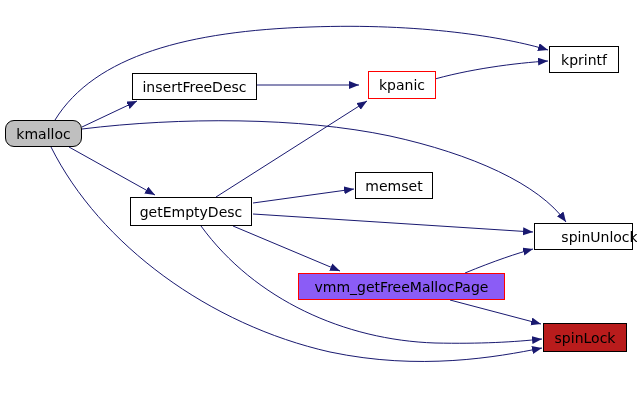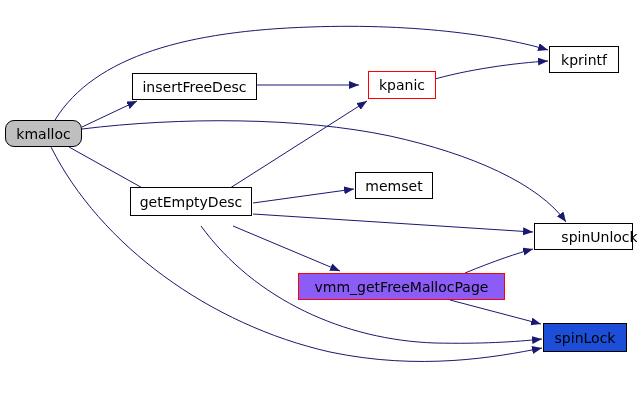--- a/index.html
+++ b/index.html
@@ -75,26 +75,26 @@
       </div>
       <div class="node" style="left: 368px; top: 71px; width: 68px; height: 28px; background: rgb(255, 255, 255); border-color: rgb(255, 0, 0);">
         <span>kpanic</span>
       </div>
       <div class="node" style="left: 549px; top: 46px; width: 70px; height: 27px; background: rgb(255, 255, 255); border-color: rgb(0, 0, 0);">
         <span>kprintf</span>
       </div>
       <div class="node" style="left: 355px; top: 172px; width: 78px; height: 27px; background: rgb(255, 255, 255); border-color: rgb(0, 0, 0);">
         <span>memset</span>
       </div>
-      <div class="node" style="left: 130px; top: 187px; width: 122px; height: 29px; background: rgb(255, 255, 255); border-color: rgb(0, 0, 0);">
+      <div class="node" style="left: 130px; top: 197px; width: 122px; height: 29px; background: rgb(255, 255, 255); border-color: rgb(0, 0, 0);">
         <span>getEmptyDesc</span>
       </div>
       <div class="node" style="left: 534px; top: 223px; width: 99px; height: 27px; background: rgb(255, 255, 255); border-color: rgb(0, 0, 0); padding-left: 32px;">
         <span>spinUnlock</span>
       </div>
       <div class="node" style="left: 298px; top: 273px; width: 207px; height: 27px; background: #8b5cf6; border-color: rgb(255, 0, 0);">
         <span>vmm_getFreeMallocPage</span>
       </div>
-      <div class="node" style="left: 543px; top: 323px; width: 84px; height: 29px; background: #1d4ed8; border-color: rgb(0, 0, 0);">
+      <div class="node" style="left: 543px; top: 323px; width: 84px; height: 29px; background: #b91c1c; border-color: rgb(0, 0, 0);">
         <span>spinLock</span>
       </div>
     </div>
 </div>
 
 </body></html>

